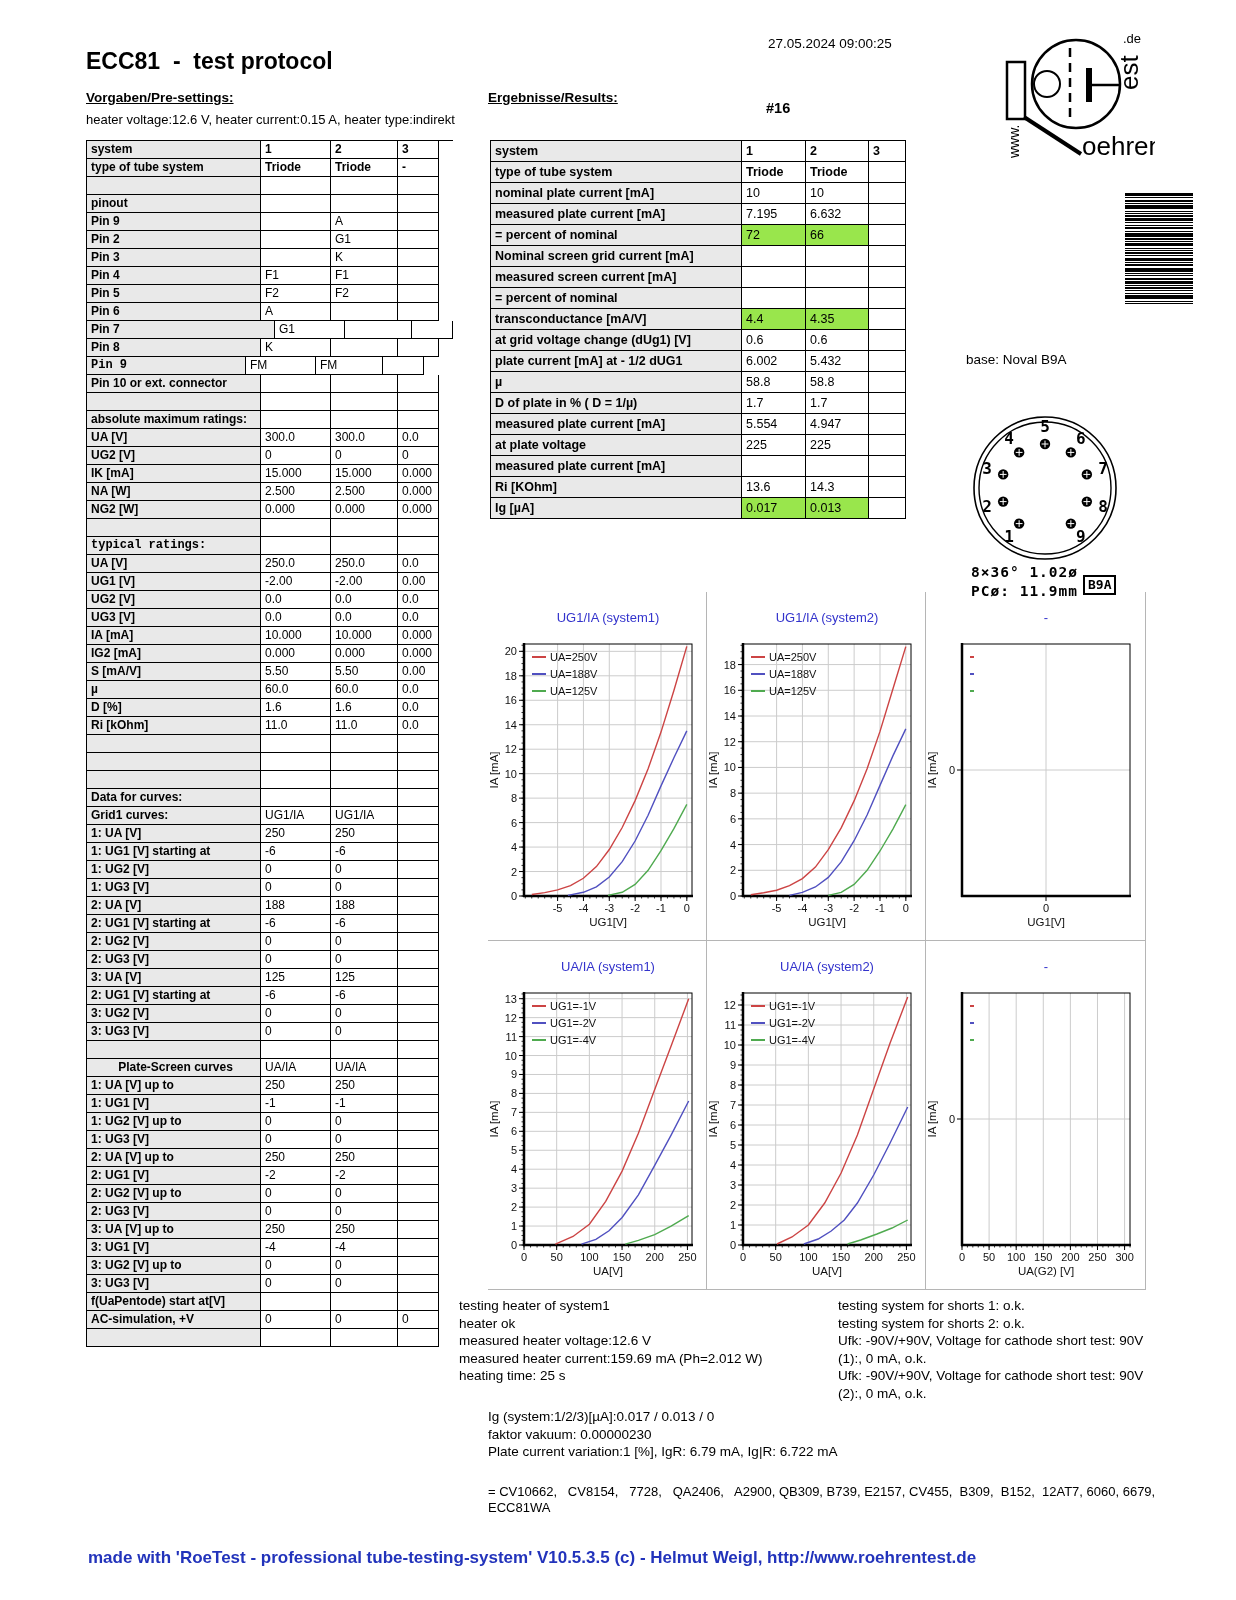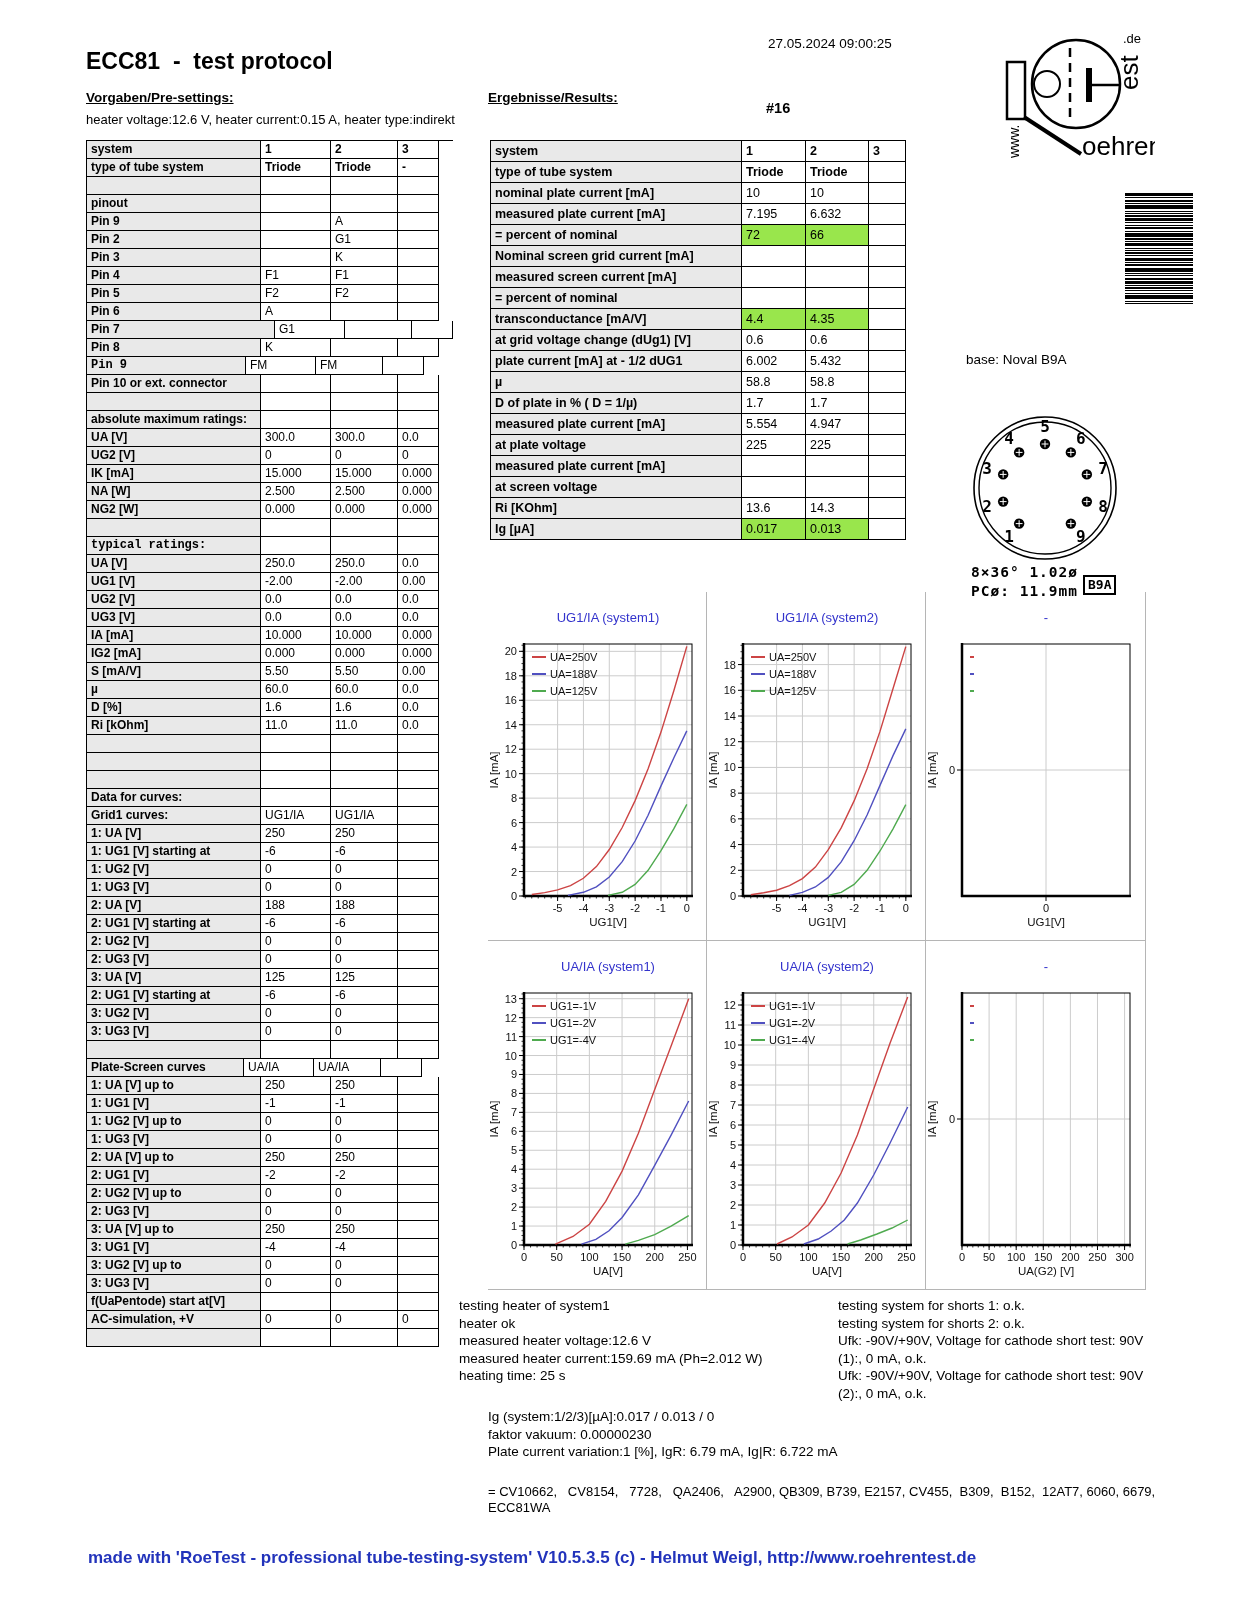--- a/index.html
+++ b/index.html
@@ -442,21 +442,21 @@
       <div class="tcell val" style="width: 67px; line-height: 15px;">0</div>
       <div class="tcell val" style="width: 41px; line-height: 15px;"></div>
     </div>
     <div class="trow" style="height: 18px;">
       <div class="tcell lab" style="width: 174px; line-height: 15px;"></div>
       <div class="tcell val" style="width: 70px; line-height: 15px;"></div>
       <div class="tcell val" style="width: 67px; line-height: 15px;"></div>
       <div class="tcell val" style="width: 41px; line-height: 15px;"></div>
     </div>
     <div class="trow" style="height: 18px;">
-      <div class="tcell lab" style="width: 157px; line-height: 15px;">Plate-Screen curves</div>
+      <div class="tcell lab" style="width: 174px; line-height: 15px; text-align: center;">Plate-Screen curves</div>
       <div class="tcell val" style="width: 70px; line-height: 15px;">UA/IA</div>
       <div class="tcell val" style="width: 67px; line-height: 15px;">UA/IA</div>
       <div class="tcell val" style="width: 41px; line-height: 15px;"></div>
     </div>
     <div class="trow" style="height: 18px;">
       <div class="tcell lab" style="width: 174px; line-height: 15px;">1: UA [V] up to</div>
       <div class="tcell val" style="width: 70px; line-height: 15px;">250</div>
       <div class="tcell val" style="width: 67px; line-height: 15px;">250</div>
       <div class="tcell val" style="width: 41px; line-height: 15px;"></div>
     </div>
@@ -631,26 +631,20 @@
       <div class="tcell val" style="width: 37px; line-height: 18px;"></div>
     </div>
     <div class="trow" style="height: 21px;">
       <div class="tcell lab" style="width: 251px; line-height: 18px;">at plate voltage</div>
       <div class="tcell val" style="width: 64px; line-height: 18px;">225</div>
       <div class="tcell val" style="width: 63px; line-height: 18px;">225</div>
       <div class="tcell val" style="width: 37px; line-height: 18px;"></div>
     </div>
     <div class="trow" style="height: 21px;">
       <div class="tcell lab" style="width: 251px; line-height: 18px;">measured plate current [mA]</div>
-      <div class="tcell val" style="width: 64px; line-height: 18px;"></div>
-      <div class="tcell val" style="width: 63px; line-height: 18px;"></div>
-      <div class="tcell val" style="width: 37px; line-height: 18px;"></div>
-    </div>
-    <div class="trow" style="height: 21px;">
-      <div class="tcell lab" style="width: 251px; line-height: 18px;">at screen voltage</div>
       <div class="tcell val" style="width: 64px; line-height: 18px;"></div>
       <div class="tcell val" style="width: 63px; line-height: 18px;"></div>
       <div class="tcell val" style="width: 37px; line-height: 18px;"></div>
     </div>
     <div class="trow" style="height: 21px;">
       <div class="tcell lab" style="width: 251px; line-height: 18px;">Ri [KOhm]</div>
       <div class="tcell val" style="width: 64px; line-height: 18px;">13.6</div>
       <div class="tcell val" style="width: 63px; line-height: 18px;">14.3</div>
       <div class="tcell val" style="width: 37px; line-height: 18px;"></div>
     </div>

